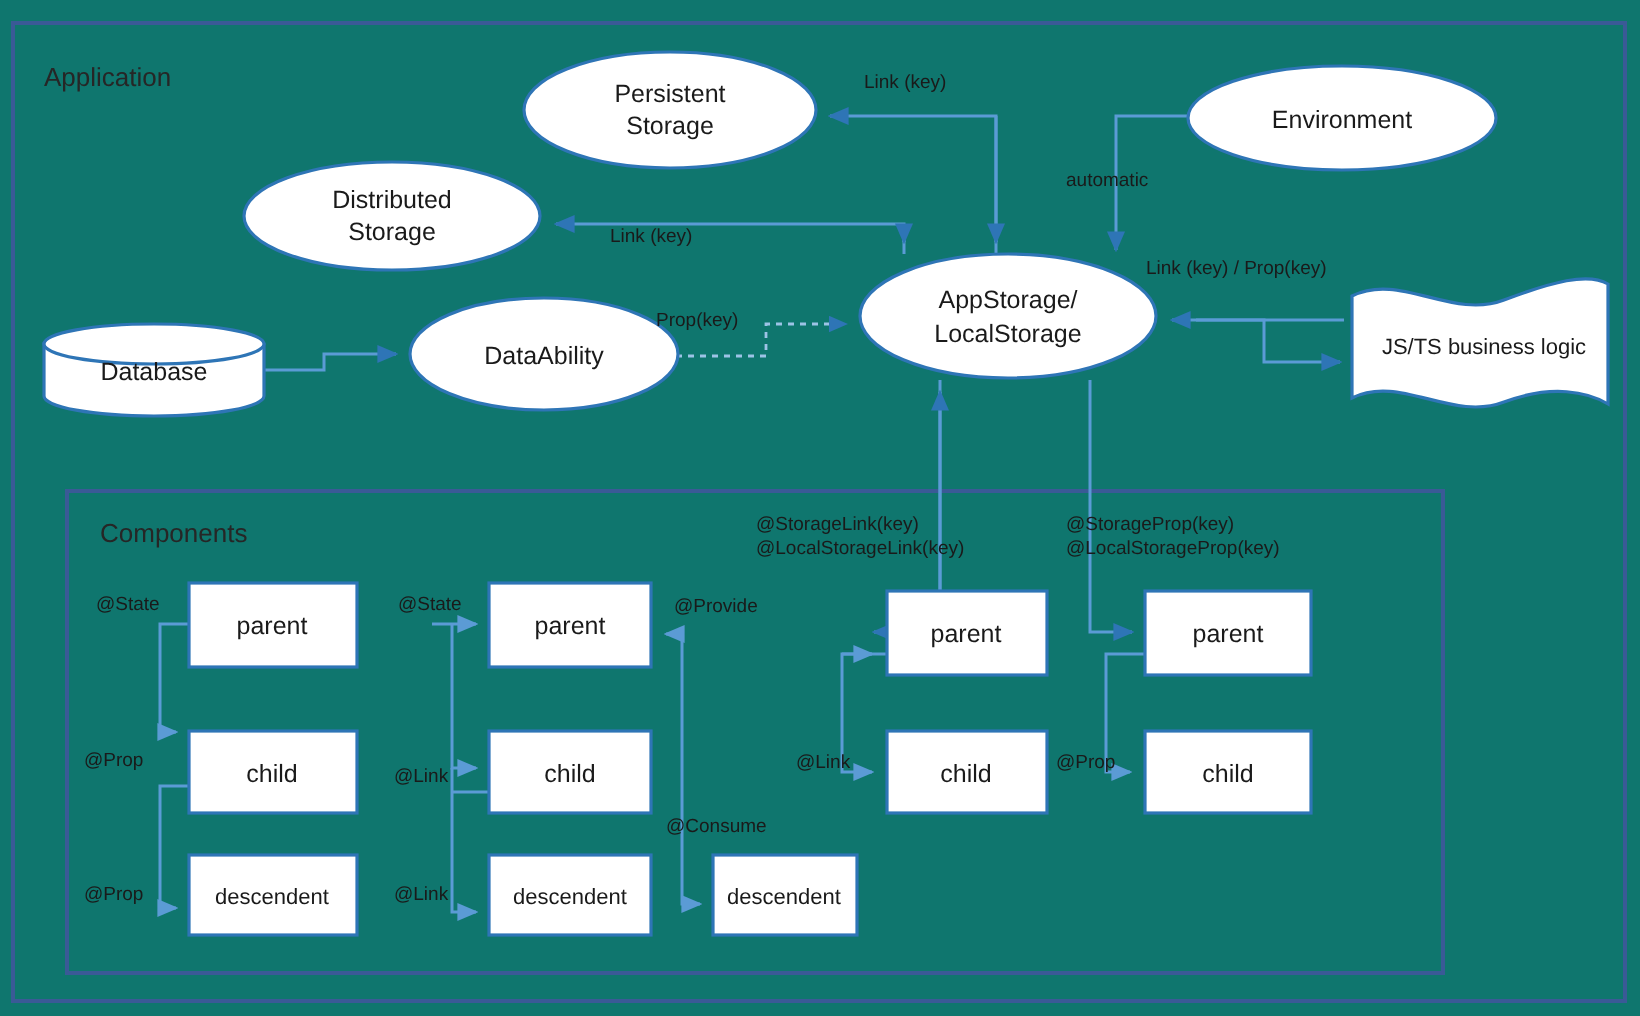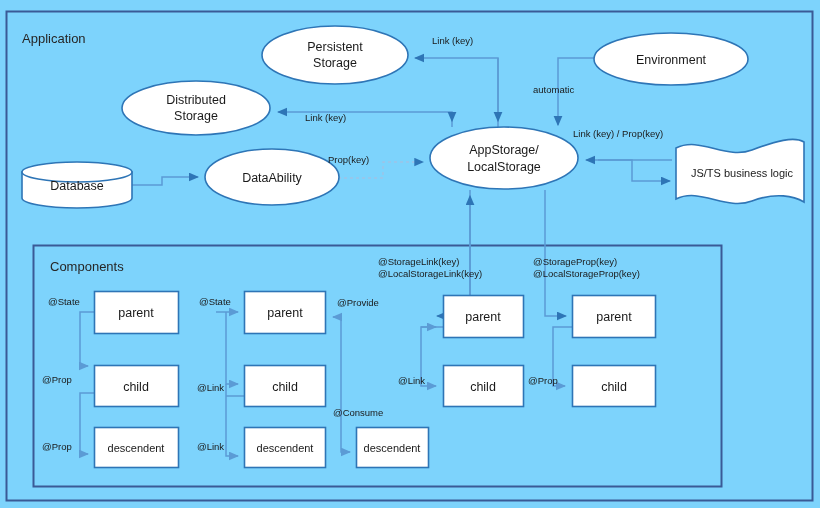--- a/index.html
+++ b/index.html
@@ -1,18 +1,18 @@
 <!DOCTYPE html>
 <html><head>
 <meta charset="utf-8">
 <style>
   html,body{margin:0;padding:0;background:#ffffff;}
   body{width:820px;height:508px;overflow:hidden;
        font-family:"Liberation Sans","DejaVu Sans",sans-serif;}
-  #stage{position:relative;width:820px;height:508px;background:#7dd3fc;}
+  #stage{position:relative;width:820px;height:508px;background:#0f766e;}
   svg{display:block;}
   .shape-stroke{fill:#ffffff;stroke:#2e75b6;stroke-width:1.6;}
   .box-stroke{fill:#ffffff;stroke:#2e75b6;stroke-width:1.6;}
   .frame{fill:none;stroke:#3a5a96;stroke-width:2;}
   .conn{fill:none;stroke:#5b9bd5;stroke-width:1.5;}
   .conn-dash{fill:none;stroke:#9dc3e6;stroke-width:1.4;stroke-dasharray:3 3;}
   .arrowhead{fill:#2e75b6;}
   .t{font-family:"Liberation Sans","DejaVu Sans",sans-serif;fill:#1a1a1a;}
   .t-node{font-size:12.5px;text-anchor:middle;}
   .t-node-sm{font-size:11px;text-anchor:middle;}

